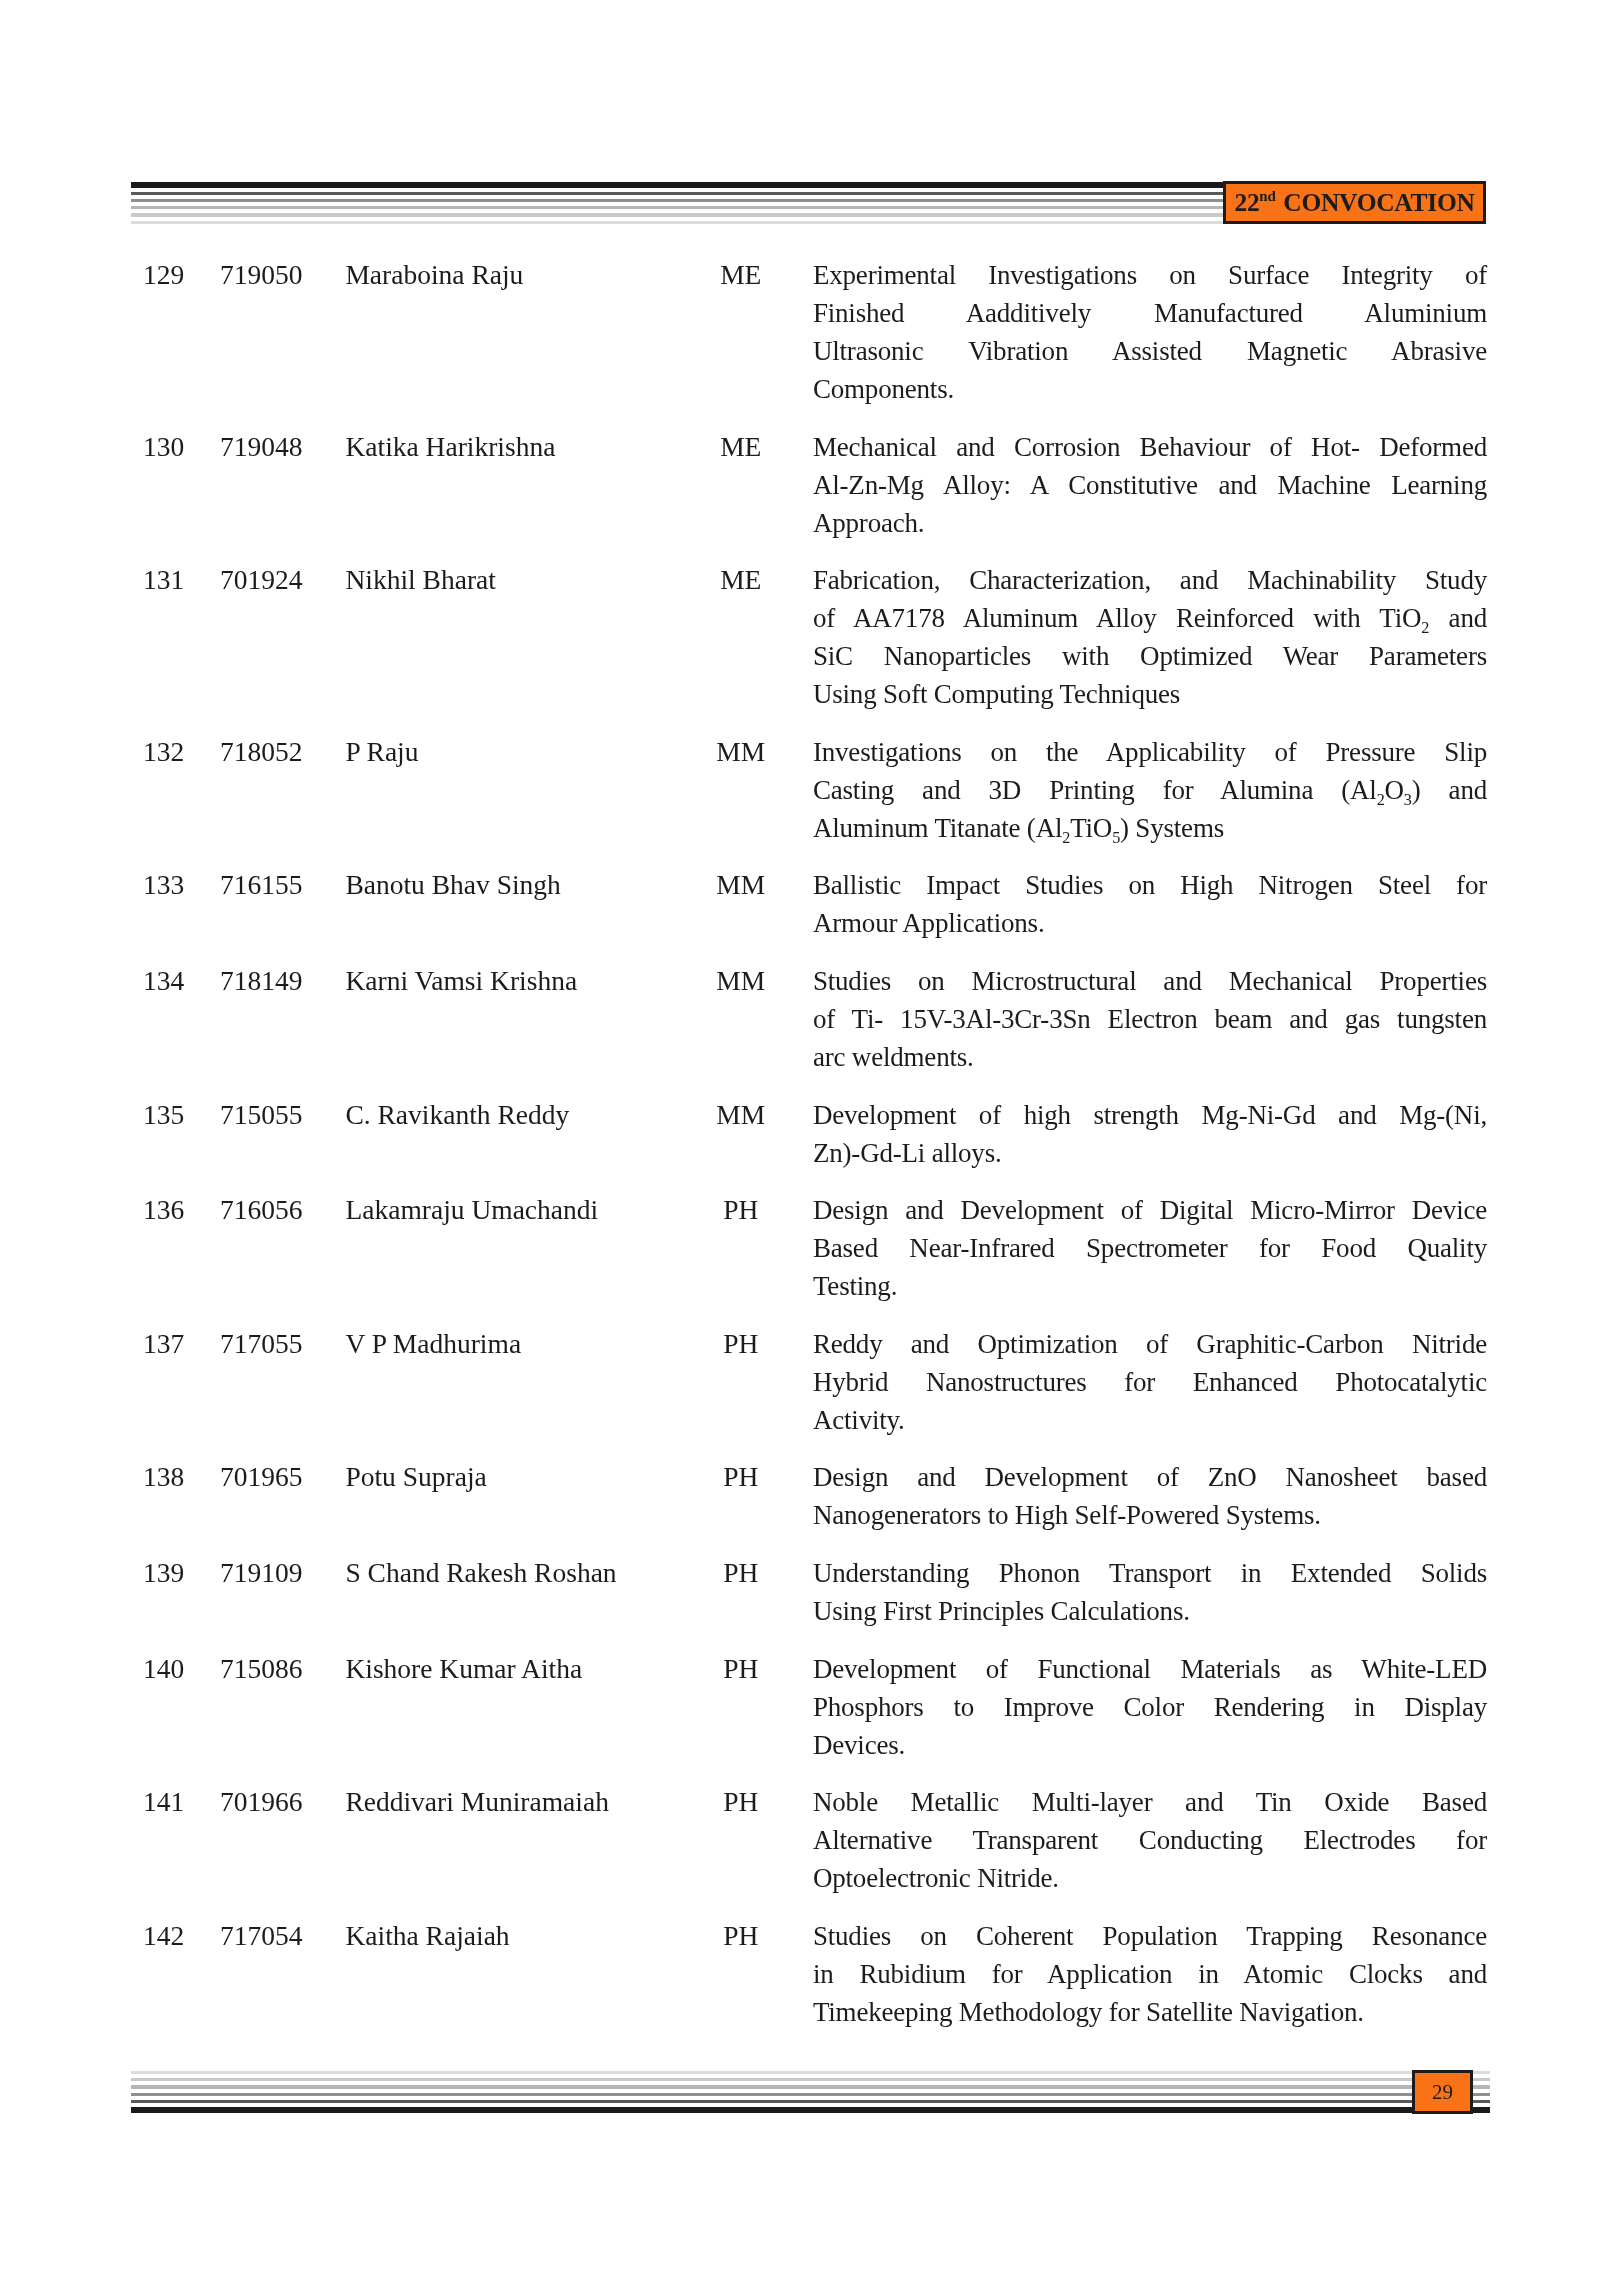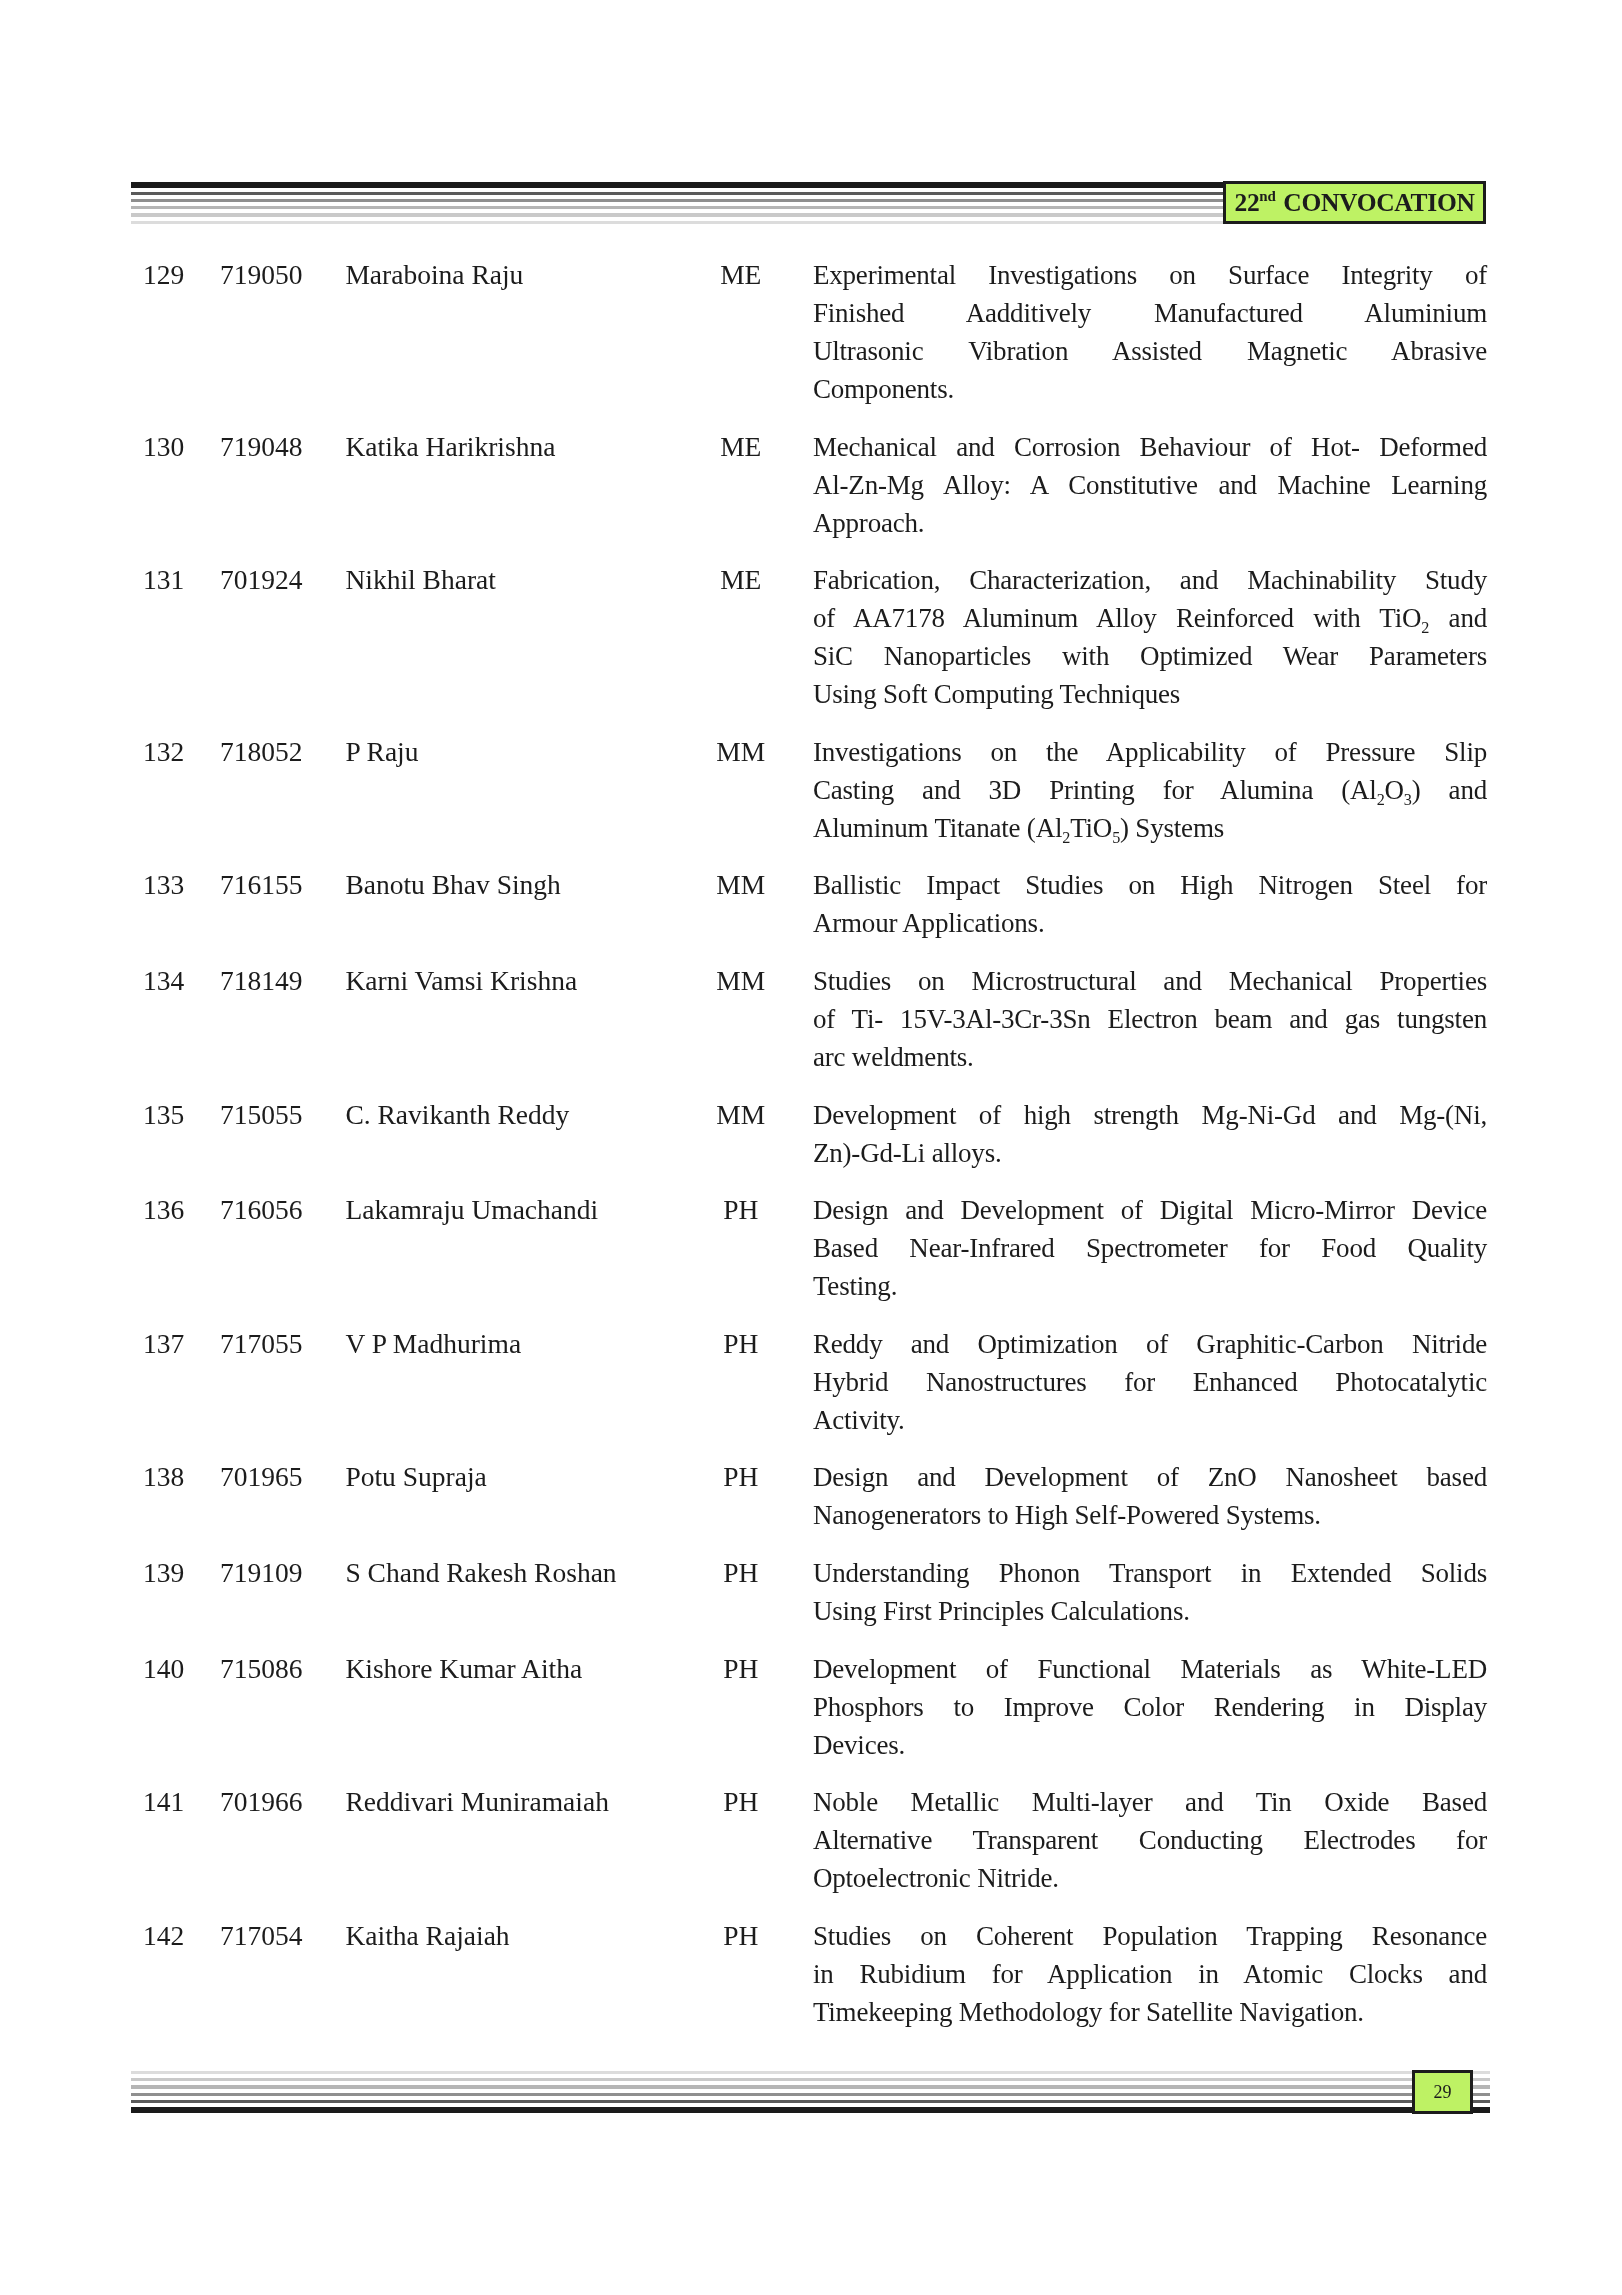--- a/index.html
+++ b/index.html
@@ -17,36 +17,36 @@
   
   .rules { position: absolute; z-index: 1; }
   .header-rules { left: 131px; top: 182px; width: 1355px; }
   .footer-rules { left: 131px; top: 2071px; width: 1359px; }
   .rule { height: 3.3px; margin-bottom: 3.9px; }
   .rule.thick { height: 5.9px; }
 
   
   .badge {
     position: absolute; z-index: 2;
-    background: #bef264;
+    background: #f97316;
     border: 3.3px solid var(--ink, #1a1a1a);
     display: flex; align-items: center; justify-content: center;
   }
   .convocation {
     left: 1223px; top: 181px; width: 263px; height: 43px;
     font-weight: bold; font-size: 25.5px; letter-spacing: -0.3px;
     white-space: nowrap;
   }
   .convocation .b-ord {
     font-size: 15px; position: relative; top: -0.45em; line-height: 0;
   }
   .convocation .b-word { margin-left: 7.9px; }
   .pageno {
     left: 1412px; top: 2070px; width: 61px; height: 44px;
-    font-size: 18px;
+    font-size: 21px;
   }
 
   
   .records { position: absolute; left: 143px; top: 256px; width: 1344px; z-index: 1; }
   .row { display: flex; align-items: flex-start; margin-bottom: 19.6px; gap: 16px; }
   .c-sl   { width: 64px; }
   .c-roll { width: 115px; }
   .c-name { width: 356px; }
   .c-dept { width: 85px; text-align: center; }
   .c-title {

